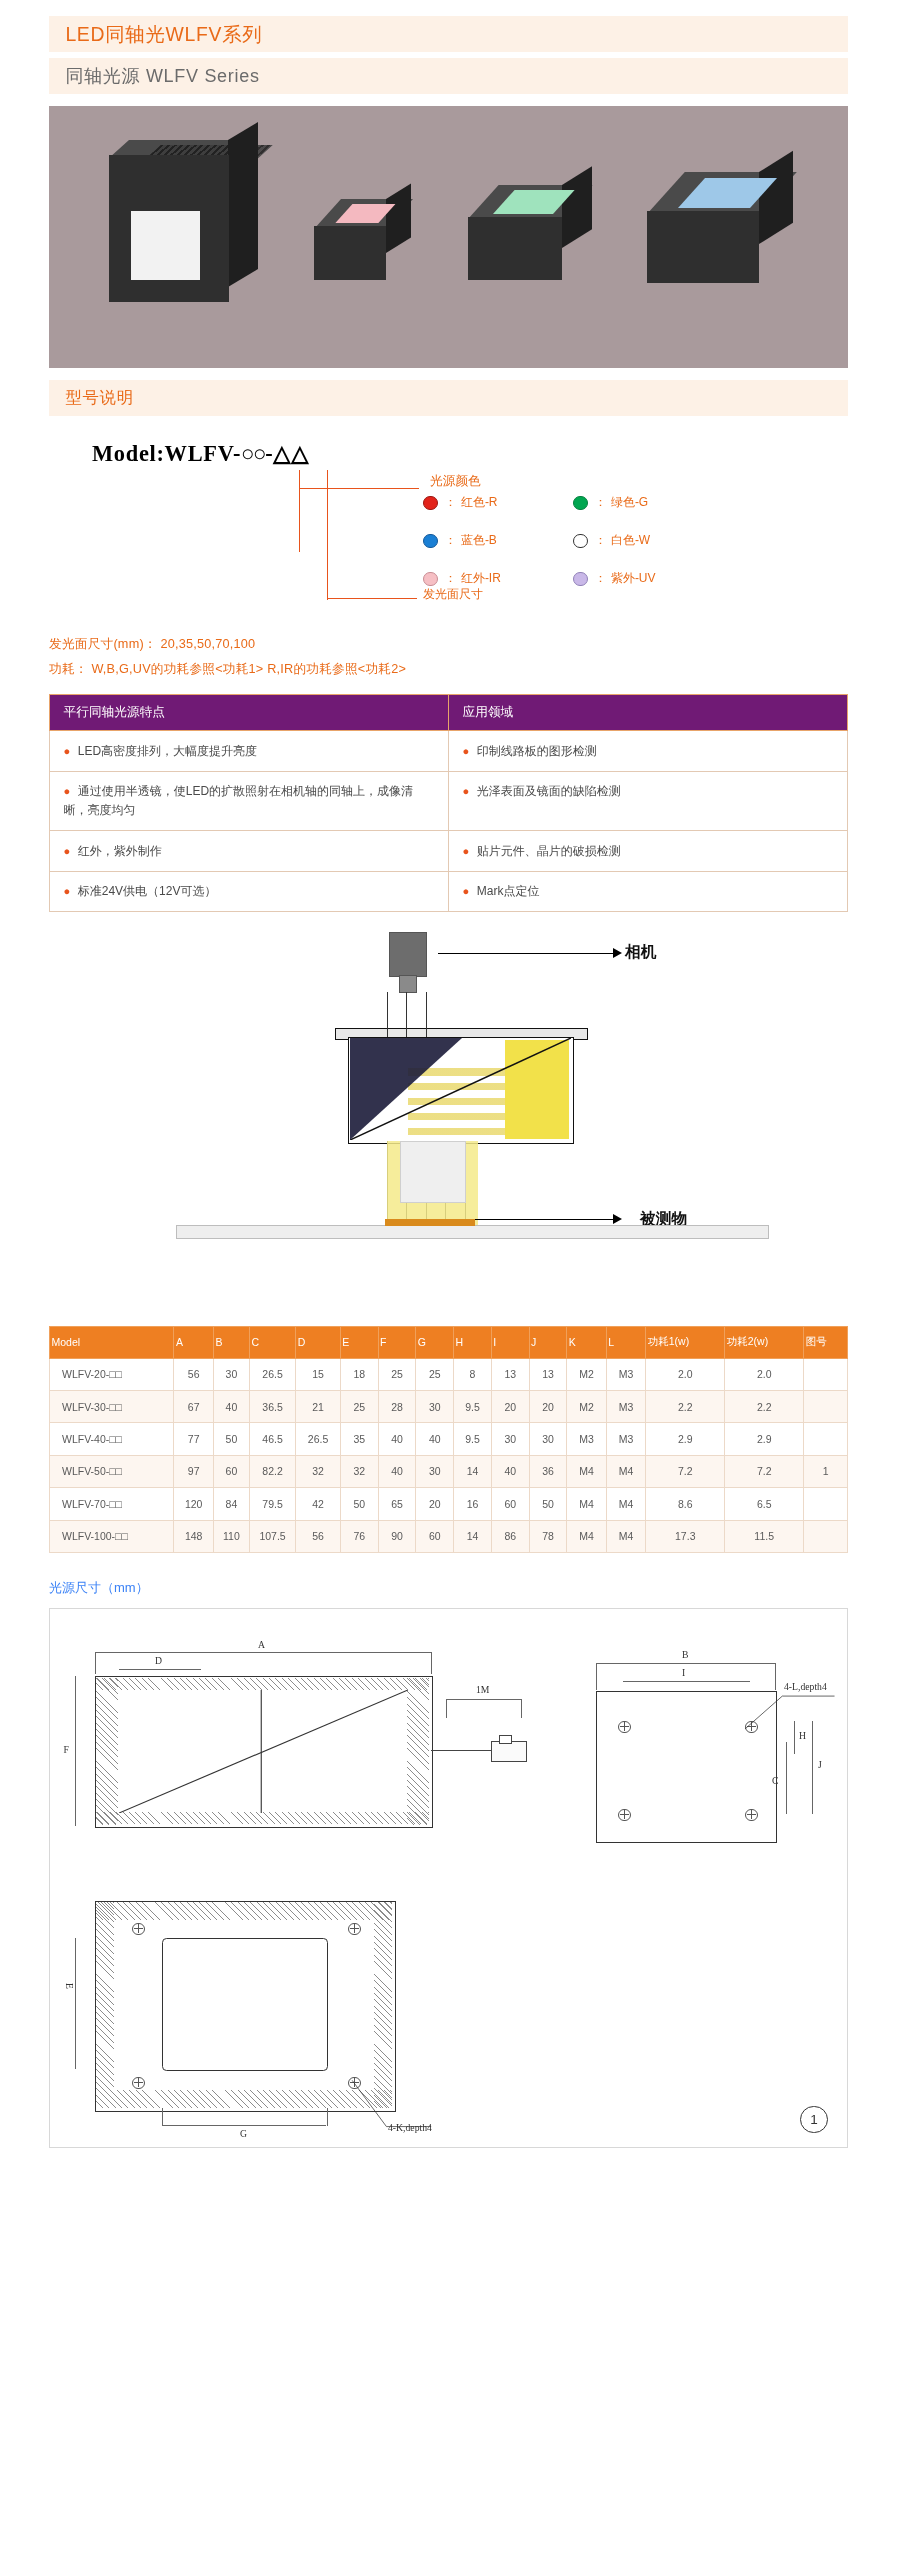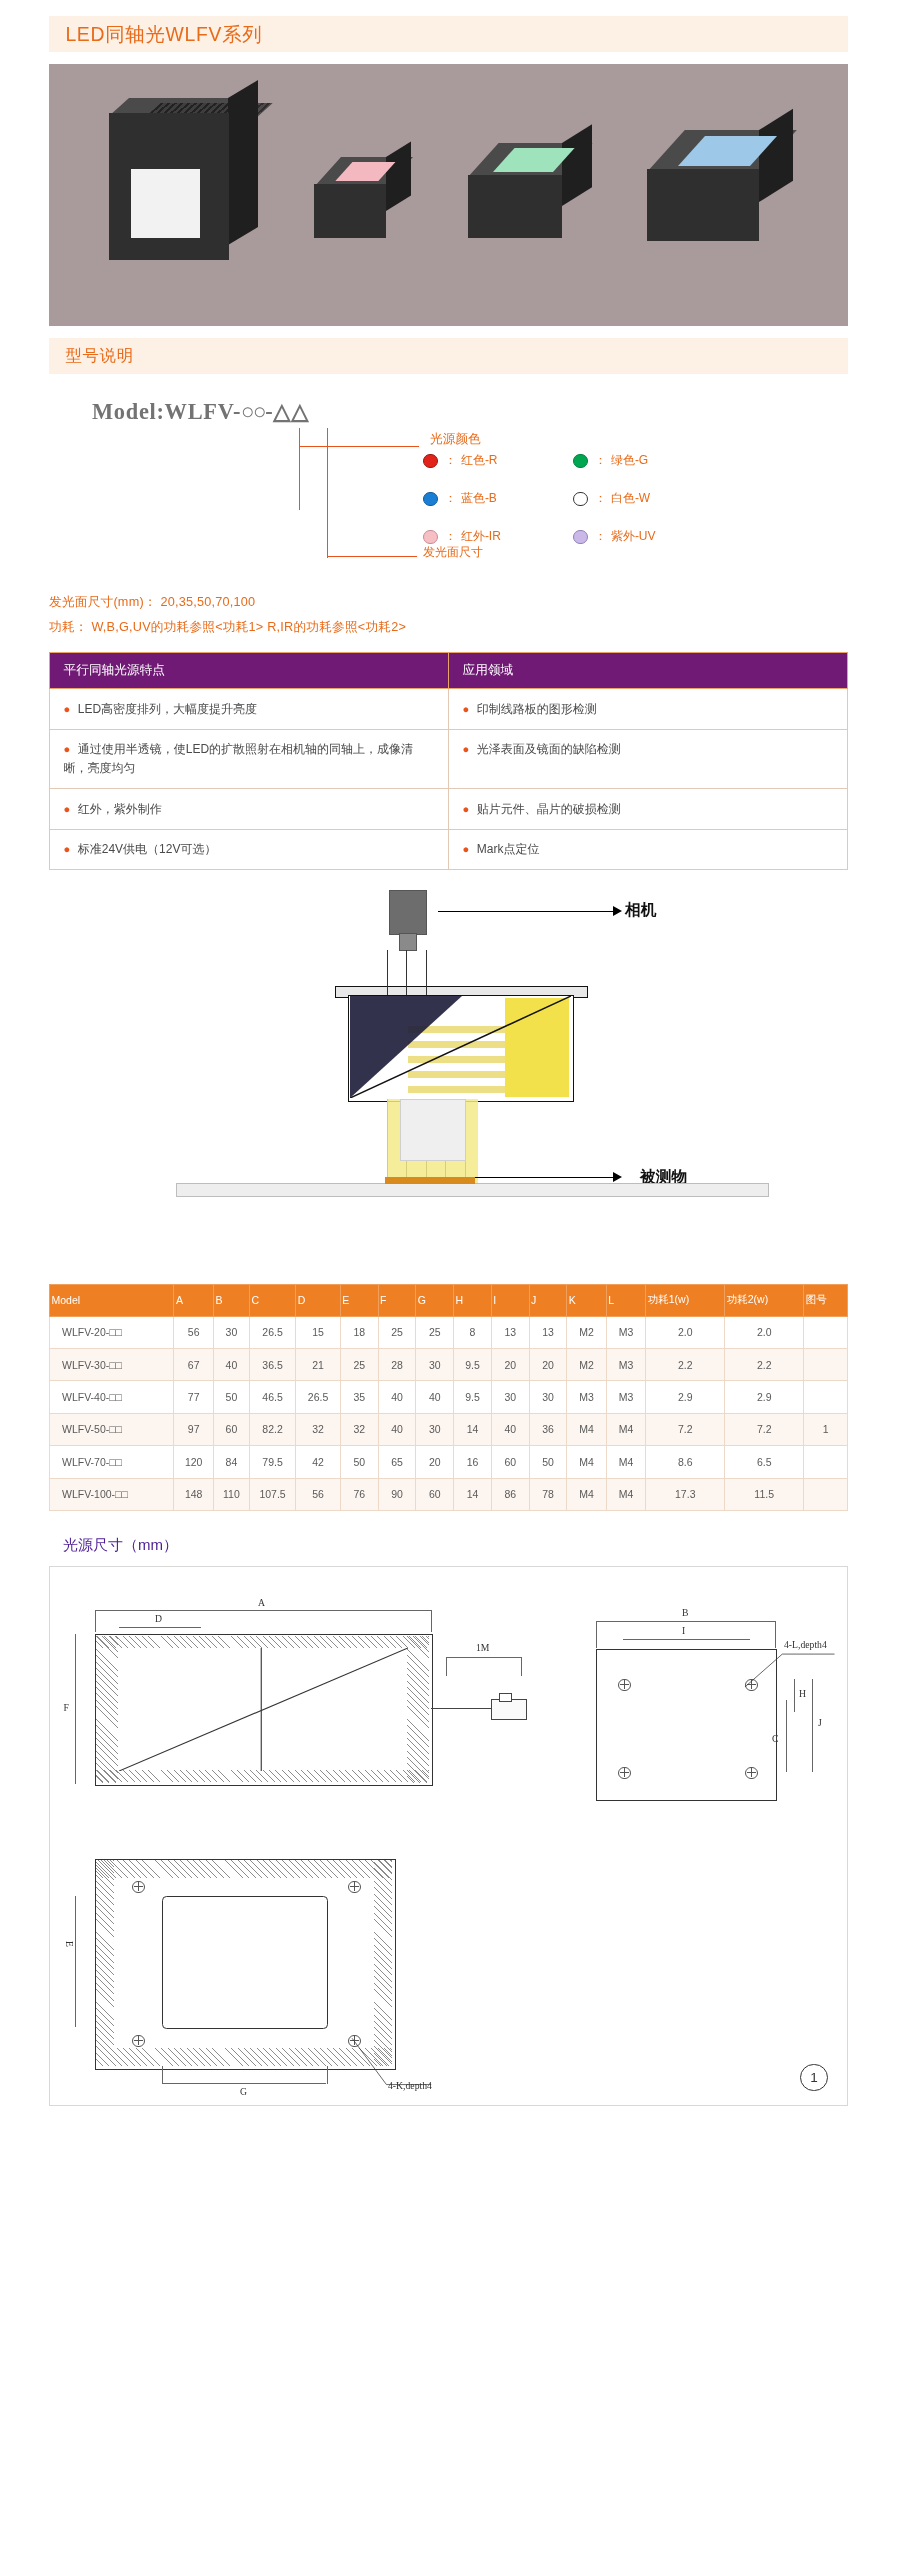--- a/index.html
+++ b/index.html
@@ -99,21 +99,21 @@
   .p4-side{position:absolute;left:710px;top:66px;width:34px;height:72px;background:#1f1f1f;transform:skewY(-32deg);transform-origin:top left;}
   .p4-win{position:absolute;left:629px;top:72px;width:72px;height:30px;background:#9ec8e8;transform:skewX(-42deg);transform-origin:bottom left;}
   
   .section-bar{
     margin-top:12px;height:36px;background:#fdf1e6;display:flex;align-items:center;
     padding-left:16.4px;box-sizing:border-box;
   }
   .section-bar .t{color:#e96a18;font-size:16.4px;letter-spacing:0.7px;}
   .model-area{position:relative;height:217px;}
   .model-str{
-    position:absolute;left:43px;top:24px;font-size:22.4px;color:#737373;letter-spacing:0.7px;
+    position:absolute;left:43px;top:24px;font-size:22.4px;color:#000000;letter-spacing:0.7px;
     font-family:"Liberation Serif", serif;font-weight:bold;
   }
   .model-str .circ{letter-spacing:-1.5px;}
   .legend-title{position:absolute;left:381px;top:57px;color:#e96a18;font-size:12.7px;}
   .legend{
     position:absolute;left:374px;top:78px;width:314px;
     display:grid;grid-template-columns:150px 150px;row-gap:21px;
   }
   .legend .item{display:flex;align-items:center;font-size:12px;color:#e96a18;}
   .dot{width:12.7px;height:12.7px;border-radius:50%;margin-right:6.7px;display:inline-block;}
@@ -164,21 +164,21 @@
     background:#ee7f22;color:#fff;font-weight:normal;font-size:10.5px;padding:8.2px 1.5px;
     border:0.7px solid #f0a05a;text-align:left;
   }
   .dt td{
     border:0.7px solid #ecd9c8;padding:9.7px 1.5px;font-size:10.5px;color:#5a5a5a;text-align:center;
   }
   .dt td.m{text-align:left;padding-left:12px;}
   .dt tr:nth-child(even) td{background:#fdf6f0;}
   
   .dims-bar{margin-top:19.4px;height:31px;display:flex;align-items:center;}
-  .dims-bar .t{color:#4c1d95;font-size:15px;margin-left:14px;}
+  .dims-bar .t{color:#3b82f6;font-size:13px;}
   .dimbox{
     margin-top:4.5px;height:538px;border:0.7px solid #d8d8d8;position:relative;background:#fff;
   }
   .dl{position:absolute;border-top:0.7px solid #666;}
   .dv{position:absolute;border-left:0.7px solid #666;}
   .hatch{
     background:repeating-linear-gradient(45deg,#8c8c8c 0 0.7px,transparent 0.7px 4.5px);
   }
   .dlabel{position:absolute;font-size:9.7px;color:#333;font-family:"Liberation Serif",serif;}
   .circlebadge{
@@ -189,20 +189,23 @@
   .screwhole:before{content:"";position:absolute;left:4.5px;top:0.7px;height:9px;border-left:0.7px solid #555;}
   .screwhole:after{content:"";position:absolute;top:4.5px;left:0.7px;width:9px;border-top:0.7px solid #555;}
 </style>
 </head>
 <body>
 
 <div class="page">
 
   <div class="title-bar">
     <span class="t">LED同轴光WLFV系列</span>
+  </div>
+  <div class="subtitle-bar">
+    <span class="t">同轴光源 WLFV Series</span>
   </div>
 
   <div class="hero">
     <div class="p1-top"></div>
     <div class="p1-fins"></div>
     <div class="p1-side"></div>
     <div class="p1-body"></div>
     <div class="p1-win"></div>
 
     <div class="p2-top"></div>

